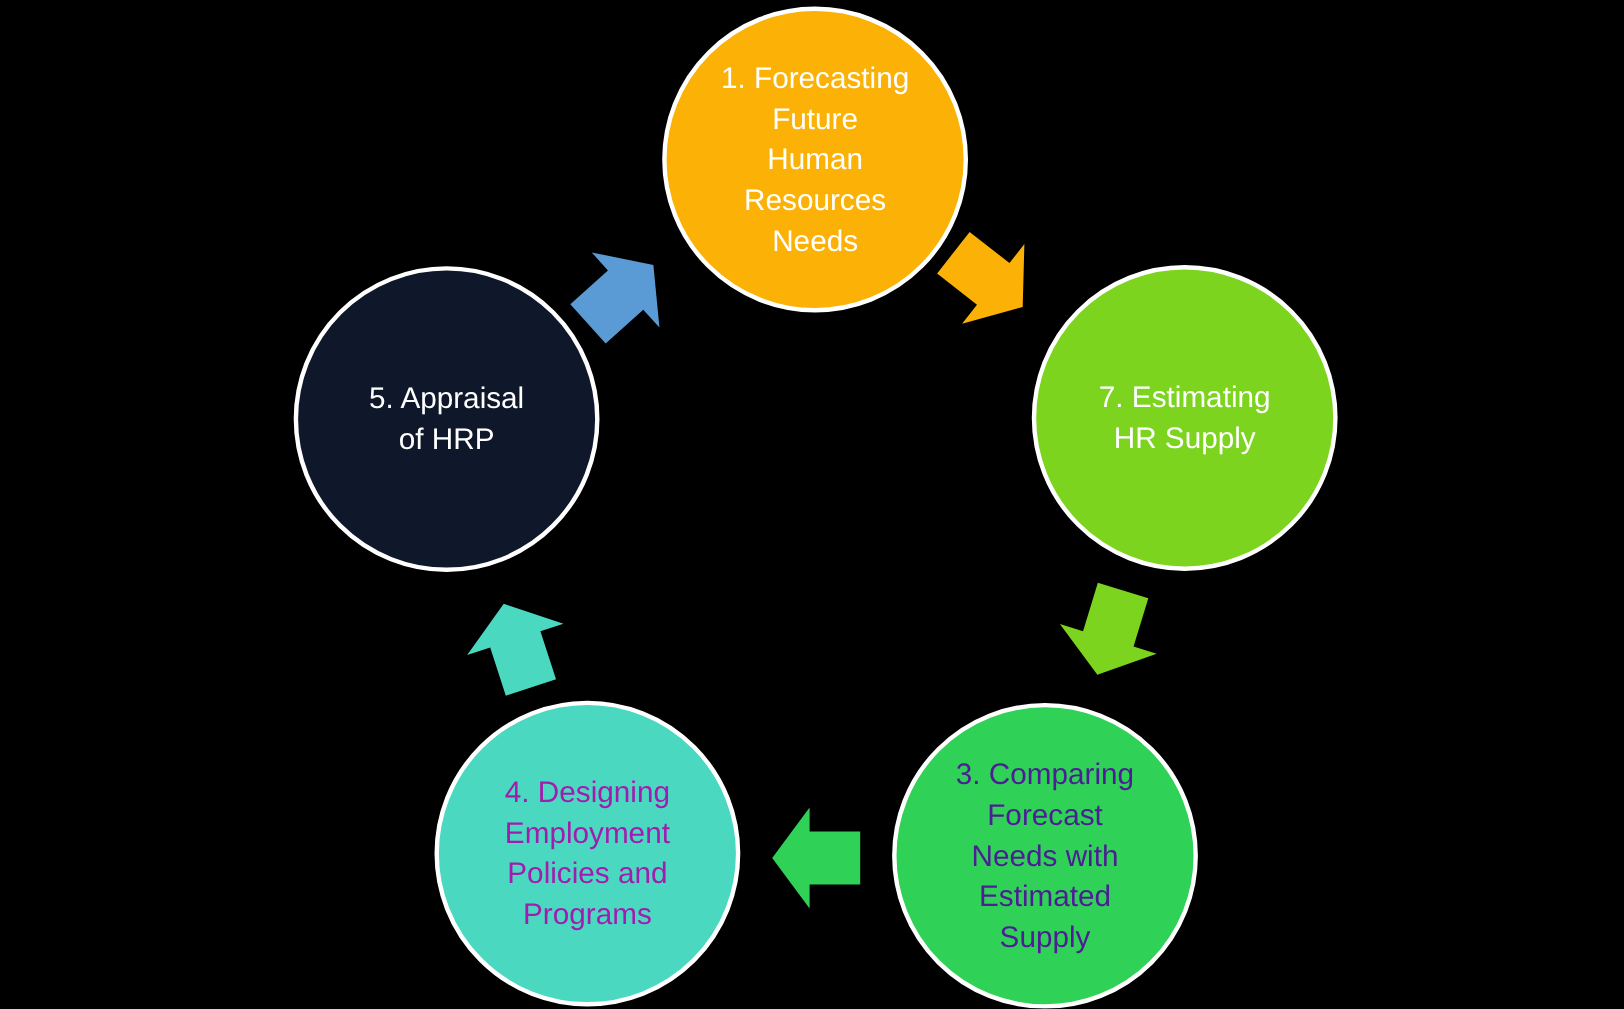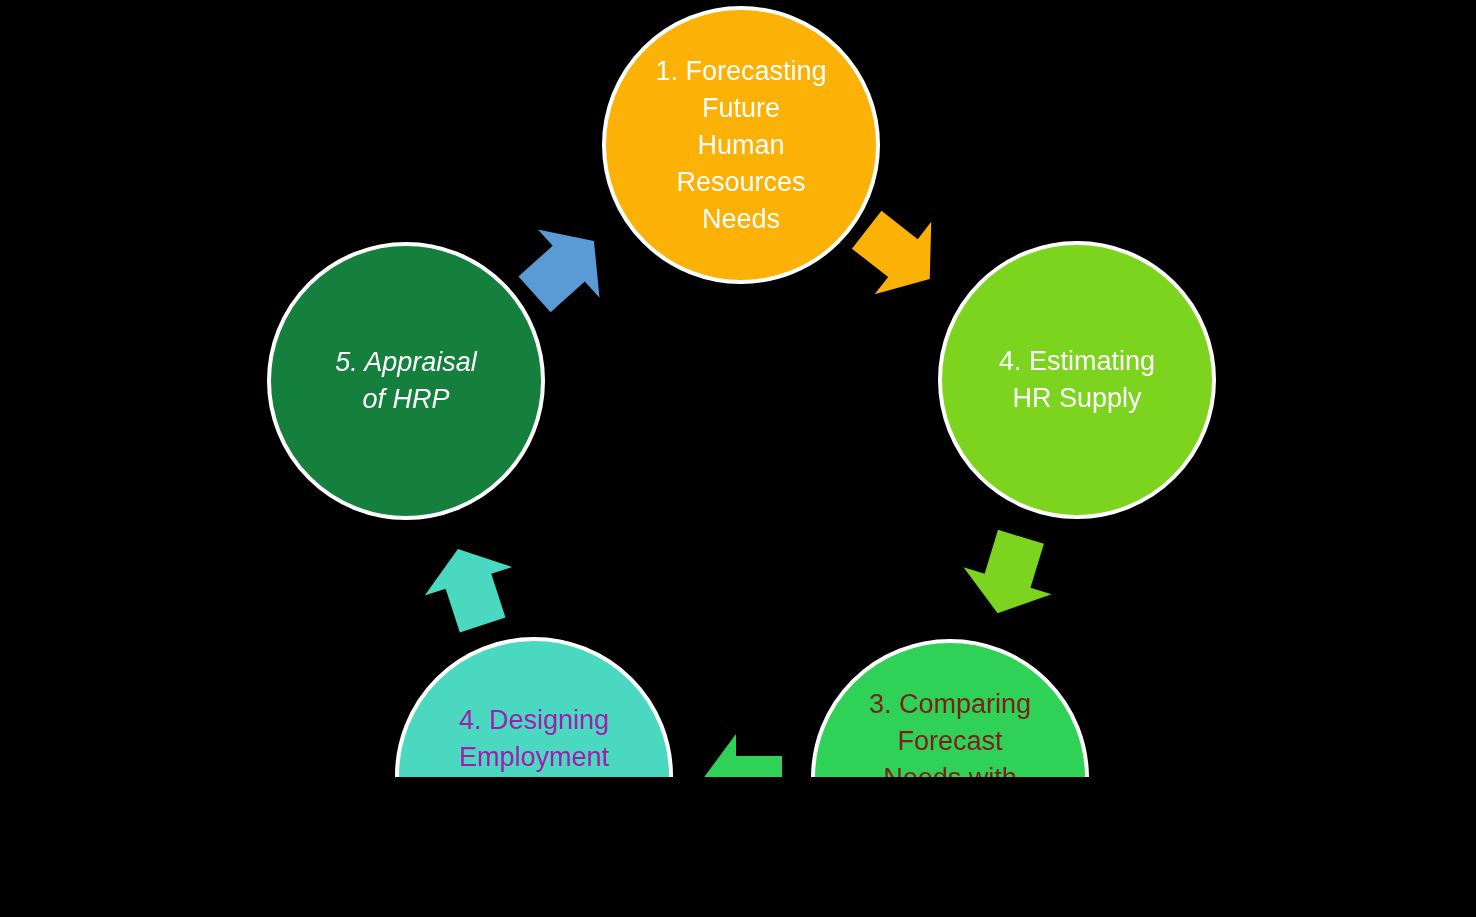--- a/index.html
+++ b/index.html
@@ -1,19 +1,19 @@
 <!DOCTYPE html>
 <html><head>
 <meta charset="utf-8">
 <style>
   html, body { margin: 0; padding: 0; background: #000; }
   .stage {
     position: relative;
     width: 1476px;
-    height: 777px;
+    height: 917px;
     overflow: hidden;
     font-family: "Liberation Sans", sans-serif;
   }
   .circle {
     position: absolute;
     width: 270px;
     height: 270px;
     border: 4px solid #fff;
     border-radius: 50%;
     box-sizing: content-box;
@@ -54,40 +54,40 @@
 
   <div class="circle c1" style="background-color: rgb(251, 177, 5); border-color: rgb(255, 255, 255);">
     <span class="label" style="color: rgb(255, 255, 255);">1. Forecasting
 Future
 Human
 Resources
 Needs</span>
   </div>
 
   <div class="circle c2" style="background-color: rgb(124, 212, 30); border-color: rgb(255, 255, 255);">
-    <span class="label" style="color: rgb(255, 255, 255);">4. Estimating
+    <span class="label" style="color: rgb(255, 255, 255);">7. Estimating
 HR Supply</span>
   </div>
 
   <div class="circle c3" style="background-color: rgb(47, 209, 86); border-color: rgb(255, 255, 255);">
-    <span class="label" style="color: #7f1d1d;">3. Comparing
+    <span class="label" style="color: #4c1d95;">3. Comparing
 Forecast
 Needs with
 Estimated
 Supply</span>
   </div>
 
   <div class="circle c4" style="background-color: rgb(75, 216, 192); border-color: rgb(255, 255, 255);">
     <span class="label" style="color: #a21caf;">4. Designing
 Employment
 Policies and
 Programs</span>
   </div>
 
-  <div class="circle c5" style="background-color: #15803d; border-color: rgb(255, 255, 255); font-style: italic;">
+  <div class="circle c5" style="background-color: #0f172a; border-color: rgb(255, 255, 255);">
     <span class="label" style="color: rgb(255, 255, 255);">5. Appraisal
 of HRP</span>
   </div>
 
   <div class="arrow a12">
     <svg viewBox="0 0 110 110">
       <polygon points="14,31 60,31 60,9 94,55 60,101 60,79 14,79" fill="#FBB105"></polygon>
     </svg>
   </div>
 

